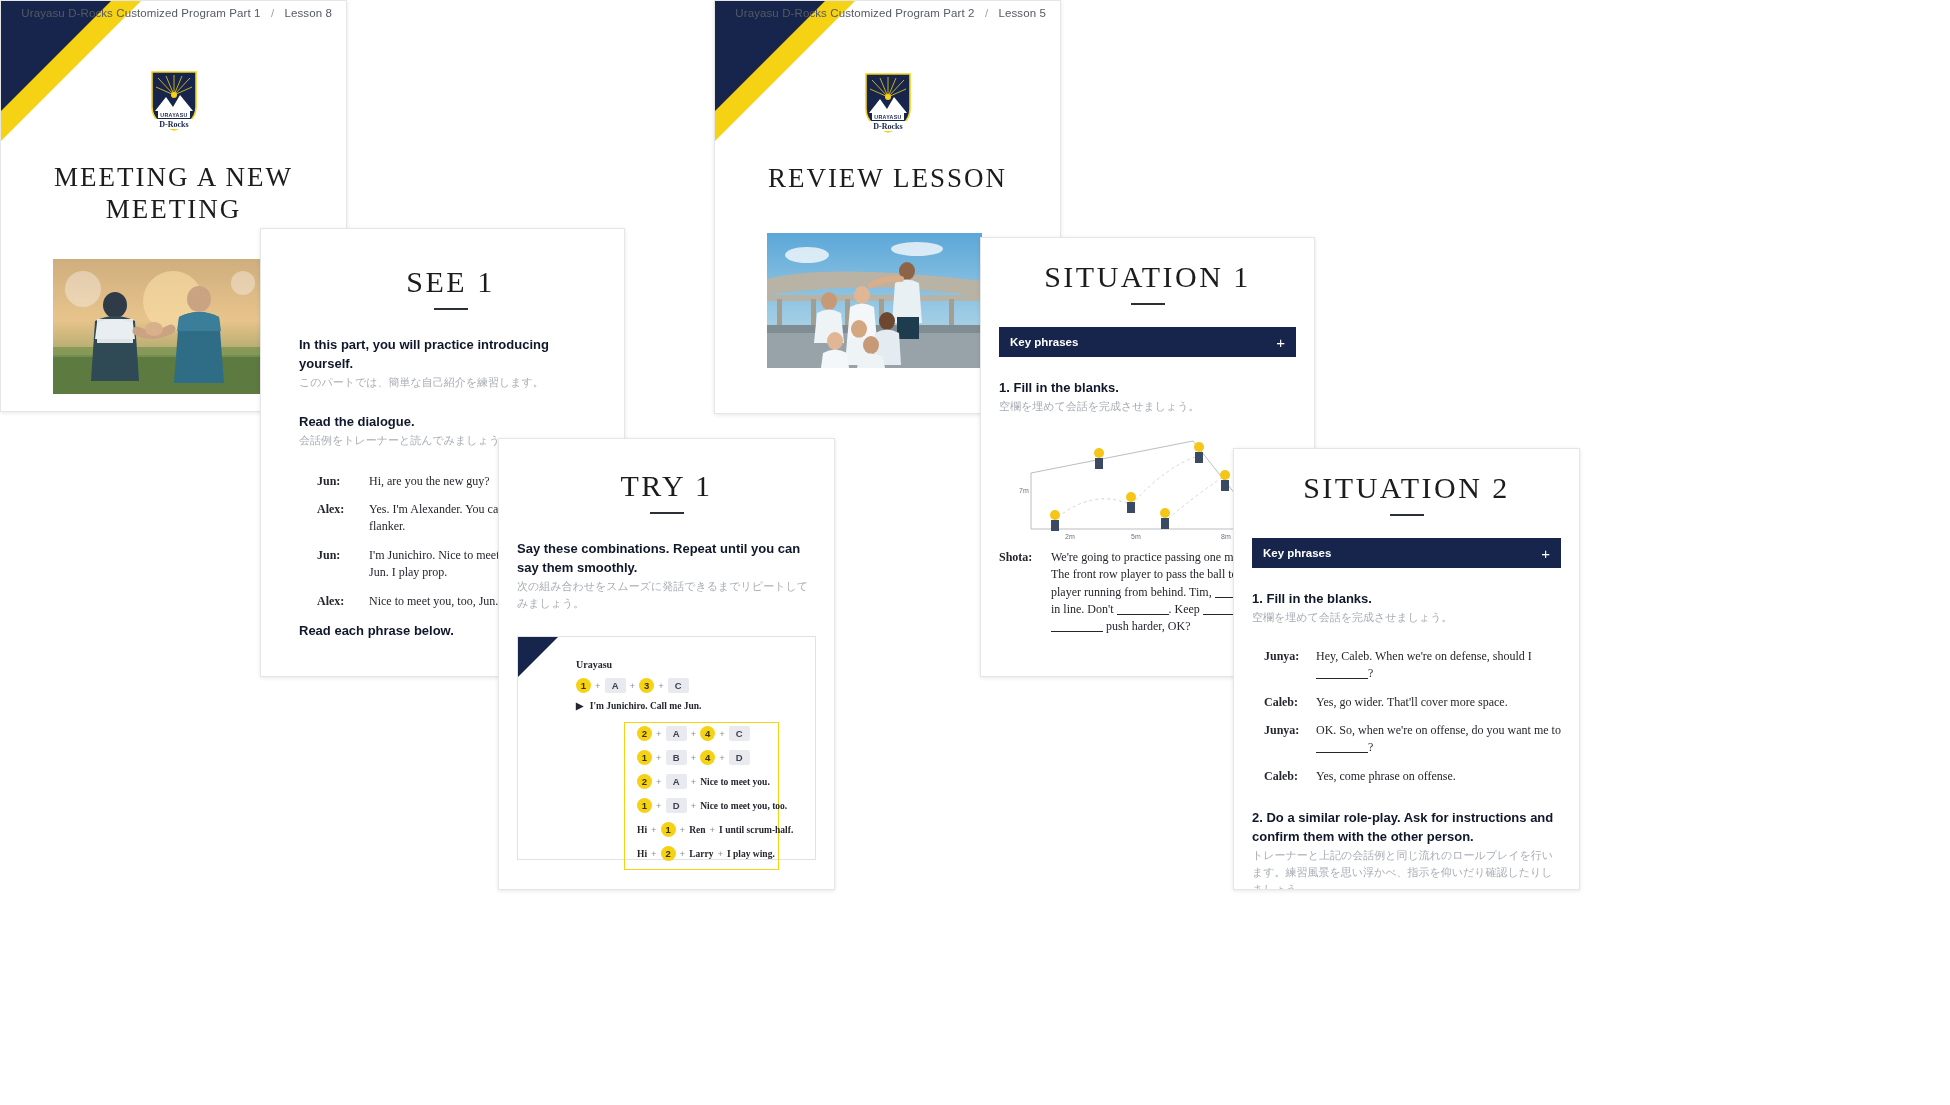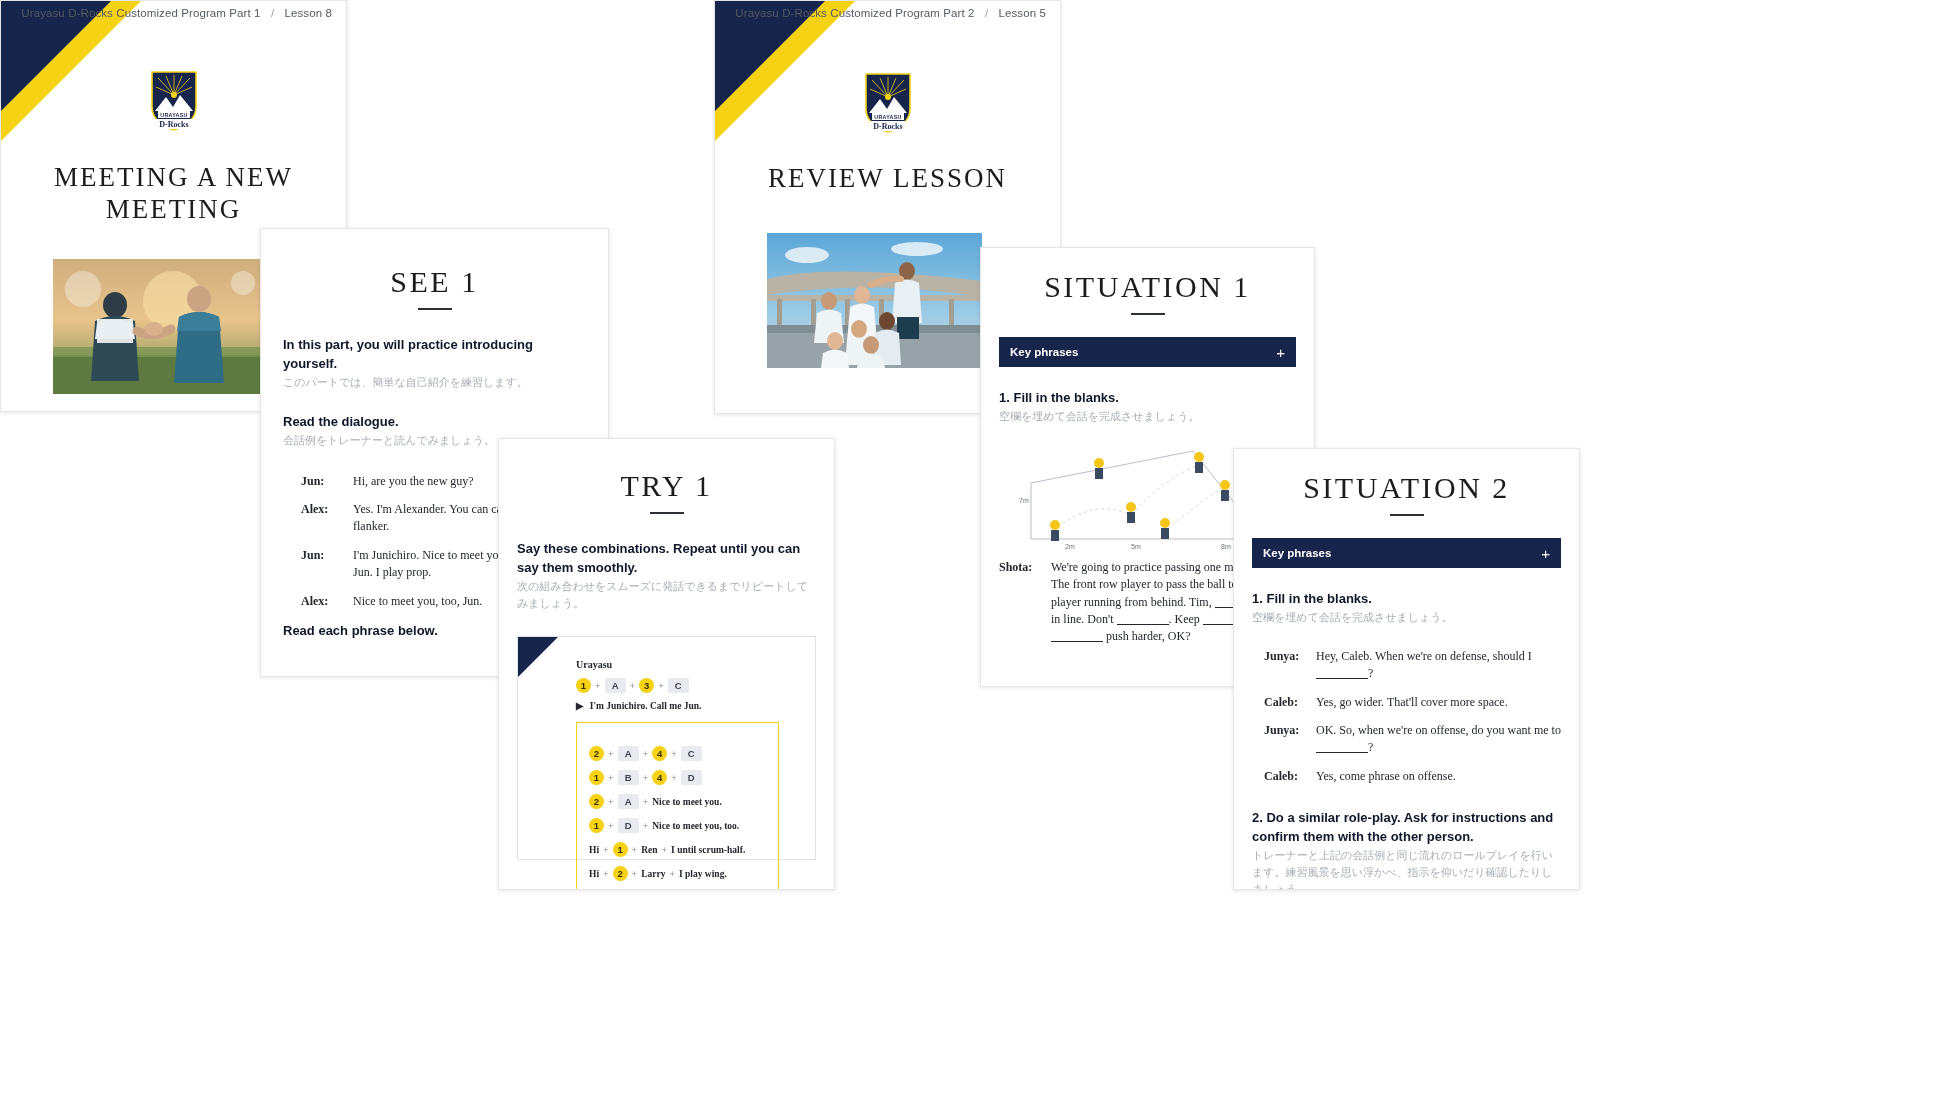--- a/index.html
+++ b/index.html
@@ -35,21 +35,21 @@
        color:#3a3000;font-size:9.5px;font-weight:700;vertical-align:middle;}
   .let{display:inline-flex;align-items:center;justify-content:center;
        min-width:15px;height:15px;border-radius:2px;background:#e8eaf0;
        color:#3d4250;font-size:9.5px;font-weight:700;padding:0 3px;vertical-align:middle;}
   .op{color:#8a8f99;font-size:9.5px;margin:0 4px;vertical-align:middle;}
   .txt{font-size:9.5px;font-weight:700;color:#23262d;vertical-align:middle;
        font-family:"Liberation Serif",serif;}
   .exbox{position:relative;border:1px solid #e2e2e2;background:#fff;}
   .exbox .tri{position:absolute;top:0;left:0;width:0;height:0;
       border-top:40px solid #17244c;border-right:40px solid transparent;}
-  .combo{border:1.5px solid #f5d214;padding:21px 12px;}
+  .combo{border:1.5px solid #f5d214;padding:1px 12px;margin-left:48px;}
   .crow{margin-bottom:6px;white-space:nowrap;}
   .photo{position:absolute;overflow:hidden;}
   .blank{display:inline-block;border-bottom:1px solid #23262d;width:52px;
          vertical-align:-2px;}
   .logo{position:absolute;}
 </style>
 </head>
 <body>
 
 <div class="slide" style="left:0px;top:0px;width:345px;height:410px;">
@@ -115,21 +115,21 @@
       <path d="M84 72 q16 8 34 -2" stroke="#caa383" stroke-width="9" fill="none" stroke-linecap="round"></path>
       <ellipse cx="101" cy="70" rx="9" ry="7" fill="#d9b08c"></ellipse>
       <g opacity=".35" fill="#ffffff">
         <circle cx="30" cy="30" r="18"></circle>
           <circle cx="190" cy="24" r="12"></circle>
       </g>
     </svg>
   </div>
 </div>
 
-<div class="slide" style="left:260px;top:228px;width:347px;height:447px;">
+<div class="slide" style="left:260px;top:228px;width:347px;height:447px;padding-left:16px;">
   <div class="cardtitle" style="margin-top:36px;">
     <span>SEE 1</span>
   </div>
   <div class="rule"></div>
 
   <div style="padding:0 22px;margin-top:26px;">
     <div class="en">In this part, you will practice introducing yourself.</div>
     <div class="jp">このパートでは、簡単な自己紹介を練習します。</div>
 
     <div class="en" style="margin-top:22px;">Read the dialogue.</div>
@@ -286,21 +286,21 @@
         <g>
             <ellipse cx="104" cy="112" rx="8" ry="9" fill="#c79a77"></ellipse>
            <path d="M92 124 q12 -7 24 0 l2 11 h-28 z" fill="#eef3f6"></path>
           </g>
       </g>
       <path d="M104 52 q18 -8 30 -6" stroke="#d9ae89" stroke-width="6" fill="none" stroke-linecap="round"></path>
     </svg>
   </div>
 </div>
 
-<div class="slide" style="left:980px;top:237px;width:333px;height:438px;margin-top:10px;">
+<div class="slide" style="left:980px;top:237px;width:333px;height:438px;">
   <div class="cardtitle" style="margin-top:22px;">
     <span>SITUATION 1</span>
   </div>
   <div class="rule"></div>
 
   <div class="keybar" style="margin:22px 18px 0;">
     <span>Key phrases</span>
     <span class="plus">+</span>
   </div>
 

